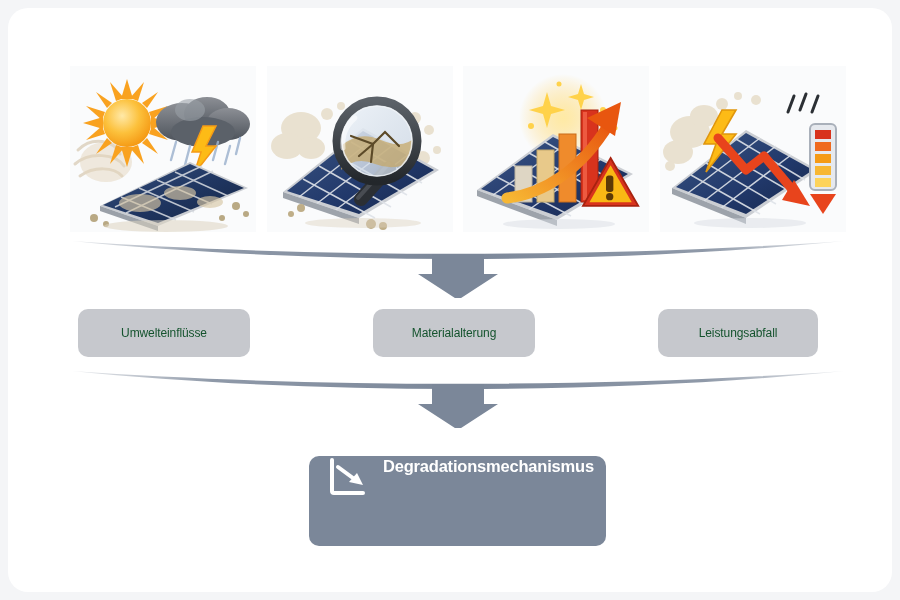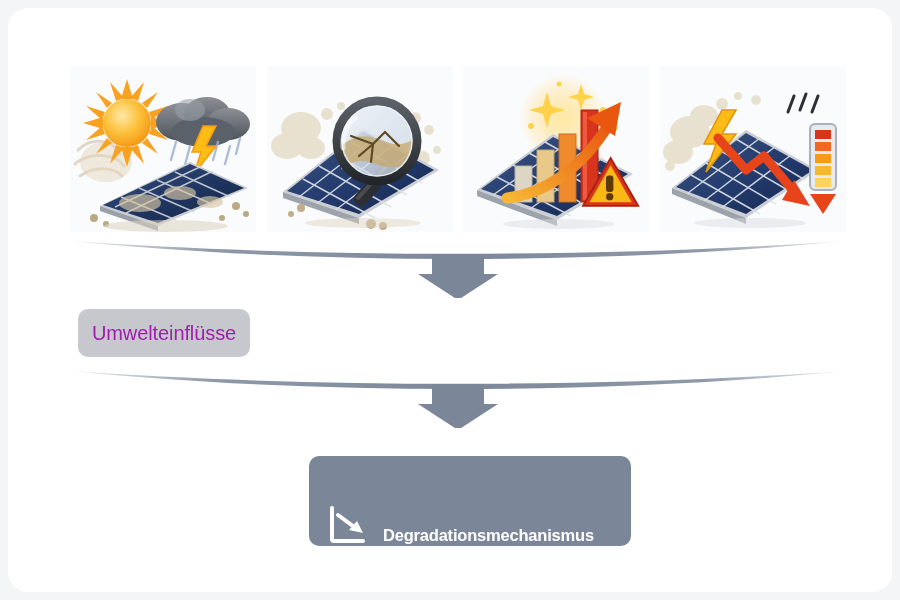--- a/index.html
+++ b/index.html
@@ -76,37 +76,37 @@
     height: 48px;
     border-radius: 10px;
     background: #c6c8cd;
     display: flex;
     align-items: center;
     justify-content: center;
     padding: 0 20px;
     box-sizing: border-box;
   }
   .pill-label {
-    font-size: 20px;
-    color: #a21caf;
+    font-size: 12px;
+    color: #14532d;
     white-space: nowrap;
     letter-spacing: -0.1px;
   }
 
   
   #result-box {
     position: absolute;
     left: 301px;
     top: 448px;
-    width: 322px;
+    width: 297px;
     height: 90px;
     background: #7b8799;
     border-radius: 10px;
     display: flex;
-    align-items: flex-end;
+    align-items: flex-start;
     padding-left: 18px;
     box-sizing: border-box;
   }
   #result-icon {
     width: 42px;
     height: 42px;
     flex: 0 0 42px;
     margin-right: 14px;
   }
   #result-icon svg { display: block; width: 42px; height: 42px; }
@@ -438,20 +438,26 @@
         <g>
           <polygon points="362,18 414,18 414,38 428,38 388,64 348,38 362,38" fill="#7b8799"></polygon>
         </g>
       </svg>
     </div>
 
     <div id="pill-row">
       <div class="pill" style="width:172px">
         <span class="pill-label">Umwelteinflüsse</span>
       </div>
+      <div class="pill" style="width:162px">
+        <span class="pill-label">Materialalterung</span>
+      </div>
+      <div class="pill" style="width:160px">
+        <span class="pill-label">Leistungsabfall</span>
+      </div>
     </div>
 
     <div class="connector" id="connector-2">
       <svg viewBox="0 0 776 62" xmlns="http://www.w3.org/2000/svg" preserveAspectRatio="none">
         <defs>
           <linearGradient id="curveFade2" x1="0" y1="0" x2="1" y2="0">
             <stop offset="0%" stop-color="#7b8799" stop-opacity="0.15"></stop>
             <stop offset="18%" stop-color="#7b8799" stop-opacity="0.85"></stop>
             <stop offset="50%" stop-color="#7b8799" stop-opacity="1"></stop>
             <stop offset="82%" stop-color="#7b8799" stop-opacity="0.85"></stop>

